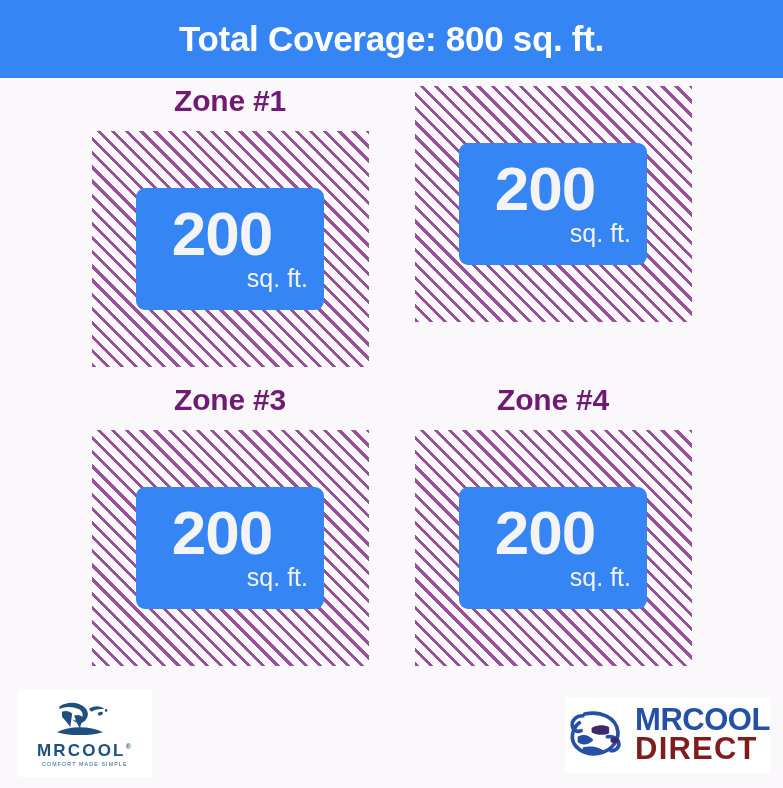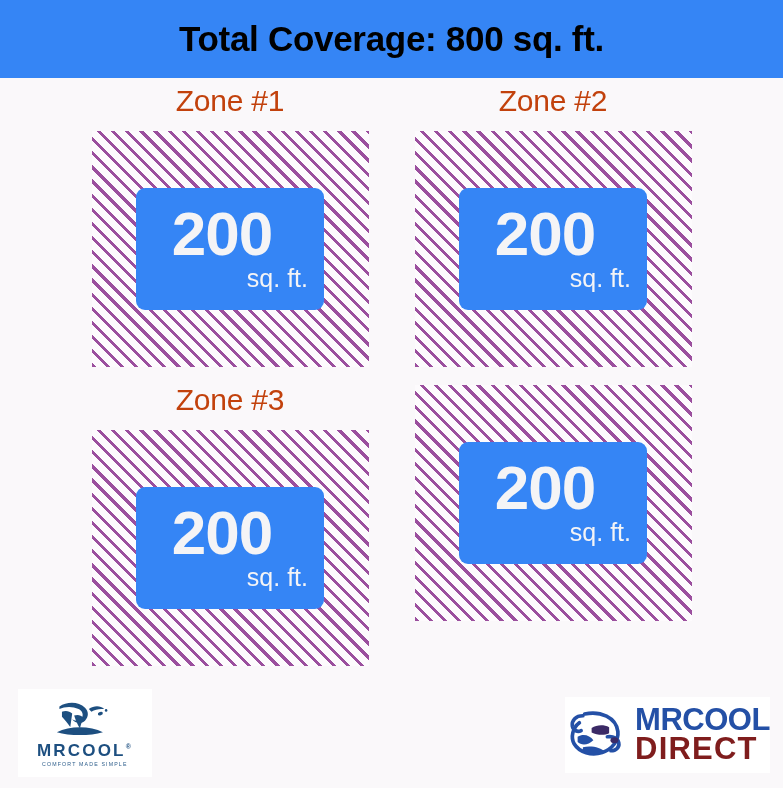--- a/index.html
+++ b/index.html
@@ -21,21 +21,21 @@
     left: 0;
     top: 0;
     width: 783px;
     height: 78px;
     background: #3585f5;
     display: flex;
     align-items: center;
     justify-content: center;
   }
   .banner-title {
-    color: #000000;
+    color: #ffffff;
     font-size: 35px;
     font-weight: bold;
     letter-spacing: -0.3px;
     white-space: nowrap;
   }
 
   
   .zones {
     position: absolute;
     left: 0;
@@ -48,22 +48,22 @@
     gap: 46px;
   }
   .zone {
     width: 277px;
     display: flex;
     flex-direction: column;
     align-items: center;
   }
   .zone-label {
     font-size: 30px;
-    font-weight: normal;
-    color: #c2410c;
+    font-weight: bold;
+    color: #701a75;
     letter-spacing: -0.2px;
     margin-bottom: 15px;
     line-height: 1;
   }
   .hatch {
     width: 277px;
     height: 236px;
     position: relative;
     display: flex;
     align-items: center;
@@ -185,21 +185,20 @@
       <div class="zone-label">Zone #1</div>
       <div class="hatch">
         <div class="sqft-box">
           <div class="sqft-value">200</div>
           <div class="sqft-unit">sq. ft.</div>
         </div>
       </div>
     </div>
 
     <div class="zone">
-      <div class="zone-label">Zone #2</div>
       <div class="hatch">
         <div class="sqft-box">
           <div class="sqft-value">200</div>
           <div class="sqft-unit">sq. ft.</div>
         </div>
       </div>
     </div>
 
   </div>
 
@@ -209,20 +208,21 @@
       <div class="zone-label">Zone #3</div>
       <div class="hatch">
         <div class="sqft-box">
           <div class="sqft-value">200</div>
           <div class="sqft-unit">sq. ft.</div>
         </div>
       </div>
     </div>
 
     <div class="zone">
+      <div class="zone-label">Zone #4</div>
       <div class="hatch">
         <div class="sqft-box">
           <div class="sqft-value">200</div>
           <div class="sqft-unit">sq. ft.</div>
         </div>
       </div>
     </div>
 
   </div>
 </div>

